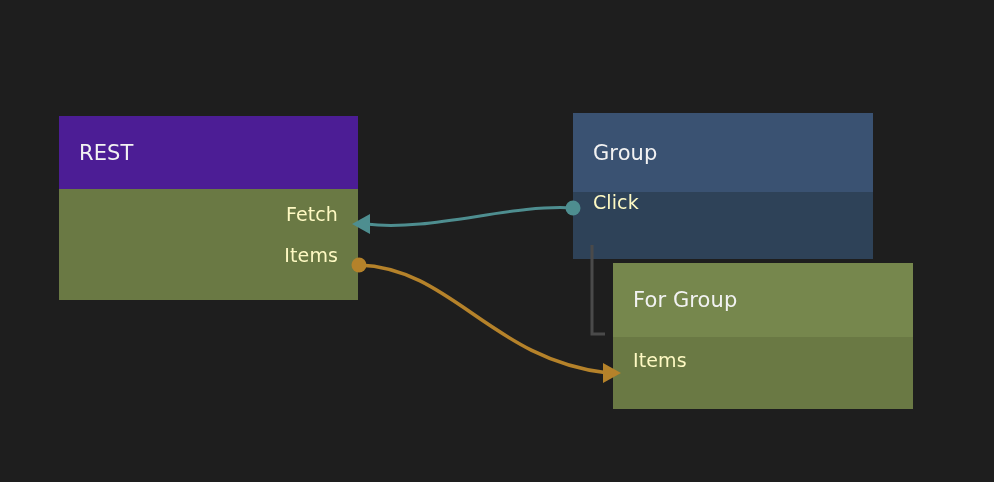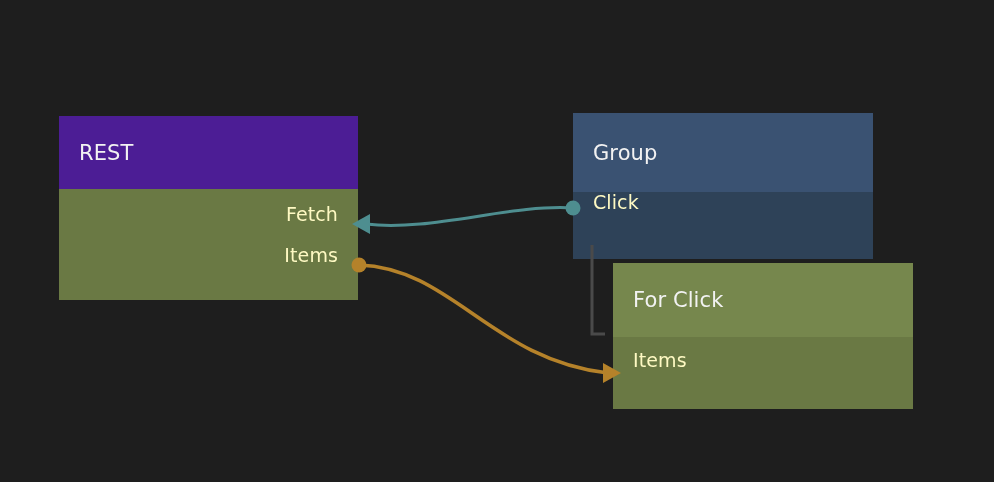--- a/index.html
+++ b/index.html
@@ -111,21 +111,21 @@
     </div>
     <div class="node-body" style="background: rgb(46, 66, 88);">
       <div class="port-row in" style="top:-3px; height:26px;">
         <span class="port-label">Click</span>
       </div>
     </div>
   </div>
 
   <div class="node" id="node-foreach">
     <div class="node-header" style="background: rgb(118, 135, 77);">
-      <span class="node-title">For Click</span>
+      <span class="node-title">For Group</span>
     </div>
     <div class="node-body" style="background: rgb(106, 121, 68);">
       <div class="port-row in" style="top:10px; height:26px;">
         <span class="port-label">Items</span>
       </div>
     </div>
   </div>
 
   <svg id="wires" viewBox="0 0 994 482">
 

